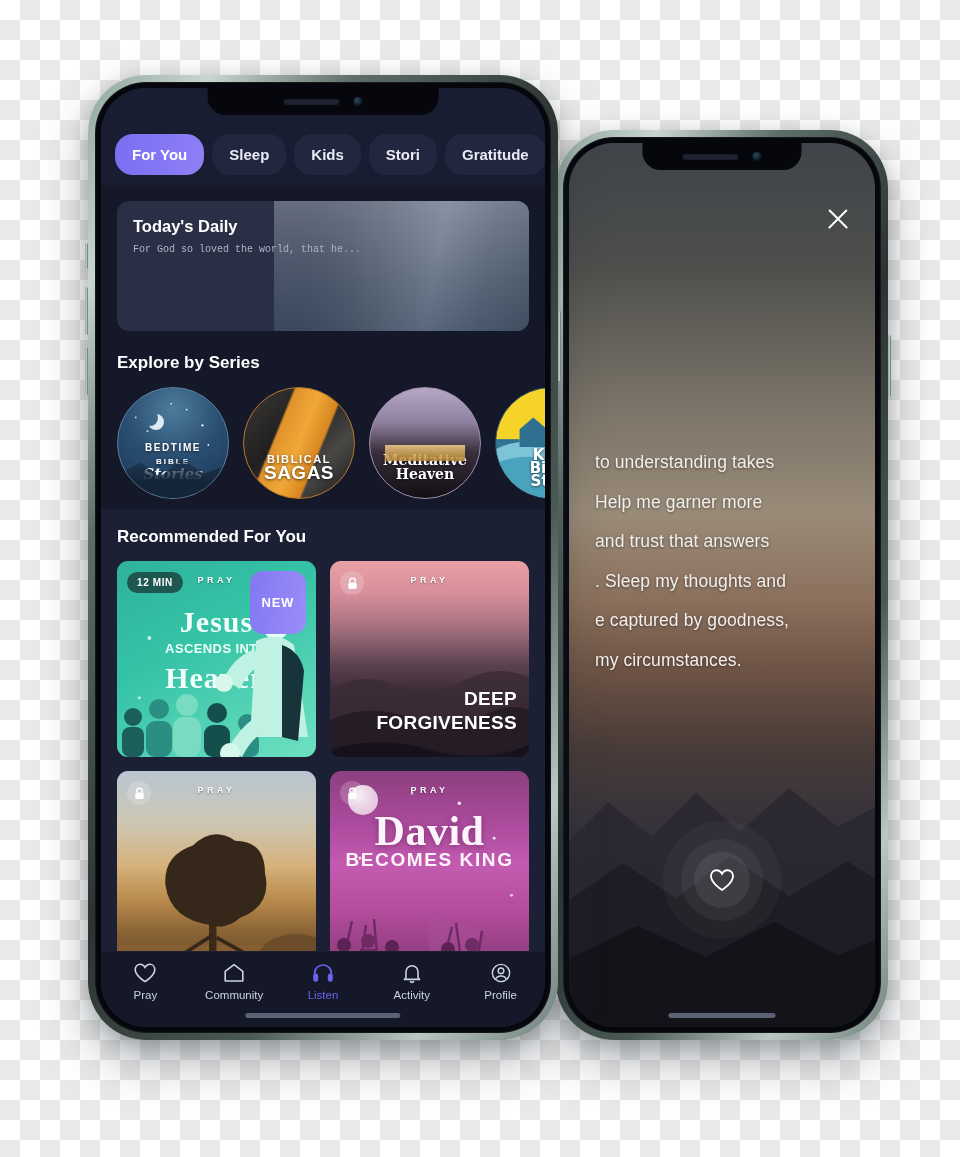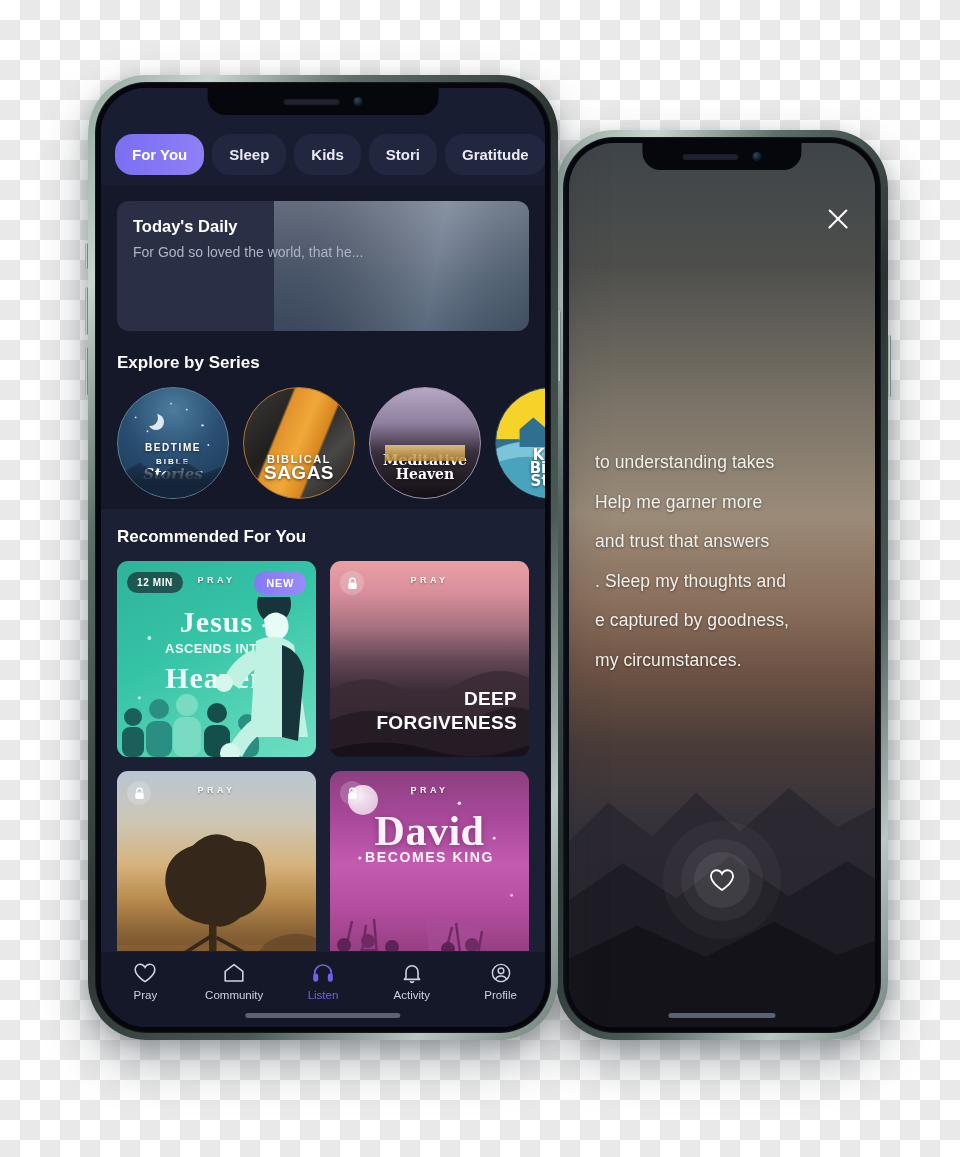--- a/index.html
+++ b/index.html
@@ -210,21 +210,21 @@
     cursor: pointer;
   }
   .daily-shore {
     position: absolute; right: 0; top: 0; bottom: 0; width: 62%;
     background:
       linear-gradient(to bottom, rgba(150,160,175,0.55) 0%, rgba(120,132,150,0.5) 40%, rgba(95,112,130,0.55) 62%, rgba(70,88,108,0.6) 100%),
       linear-gradient(95deg, rgba(42,47,69,1) 0%, rgba(42,47,69,0) 38%);
   }
   .daily-inner { position: relative; z-index: 3; padding: 16px 16px 0 16px; }
   .daily-title { color: #ffffff; font-size: 16.5px; font-weight: 700; }
-  .daily-sub { color: #aeb3c6; font-size: 14px; margin-top: 8px; }
+  .daily-sub { color: #aeb3c6; font-size: 10px; margin-top: 8px; font-family: Liberation Mono, monospace; }
   .daily-foot {
     display: flex; align-items: center;
     margin-top: 12px;
   }
   .avatars { display: flex; }
   .avatar {
     width: 26px; height: 26px;
     border-radius: 50%;
     margin-right: -7px;
     border: 2px solid transparent;
@@ -364,23 +364,23 @@
     position: absolute; top: 11px; left: 10px;
     background: rgba(20,26,34,0.62);
     color: #fff; font-size: 10px; font-weight: 700;
     letter-spacing: 0.6px;
     padding: 5px 10px; border-radius: 11px;
     z-index: 7;
   }
   .pill-new {
     position: absolute; top: 10px; right: 10px;
     background: linear-gradient(100deg, #8278f3, #9b8cf8);
-    color: #fff; font-size: 11px; font-weight: 700;
+    color: #fff; font-size: 13px; font-weight: 700;
     letter-spacing: 0.7px;
-    padding: 6px 12px; border-radius: 13px;
+    padding: 24px 12px; border-radius: 13px;
     z-index: 7;
   }
 
   
   .c-jesus { background: linear-gradient(150deg, #2fb39b 0%, #35c3a6 40%, #6fe0c2 100%); }
   .c-jesus .t1 {
     position: absolute; left: 0; right: 0; top: 44px;
     text-align: center; color: #f2fffb;
     font-family: "Liberation Serif", serif;
     font-size: 30px; font-weight: 700; letter-spacing: 1px;
@@ -436,21 +436,21 @@
   .c-david .dtitle {
     position: absolute; left: 0; right: 0; top: 36px;
     text-align: center; color: #fdf4fb;
     font-family: Liberation Serif, serif;
     font-size: 42px; font-weight: 700; letter-spacing: 0.5px;
     z-index: 6; text-shadow: 0 2px 6px rgba(60,10,50,0.4);
   }
   .c-david .dsub {
     position: absolute; left: 0; right: 0; top: 78px;
     text-align: center; color: #fdf4fb;
-    font-size: 14px; font-weight: 600; letter-spacing: 1.6px;
+    font-size: 19px; font-weight: 600; letter-spacing: 1.6px;
     z-index: 6;
   }
   .c-david .army {
     position: absolute; left: 0; right: 0; bottom: 0; height: 62px; z-index: 5;
   }
 
   
   .bottom-nav {
     flex: none;
     height: 76px;

